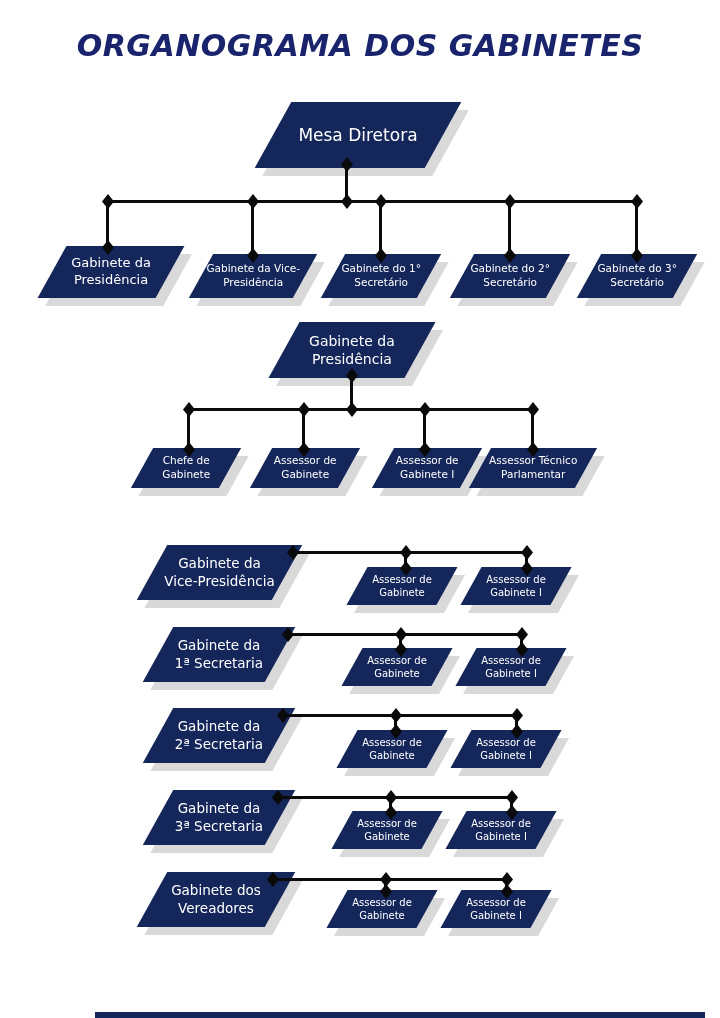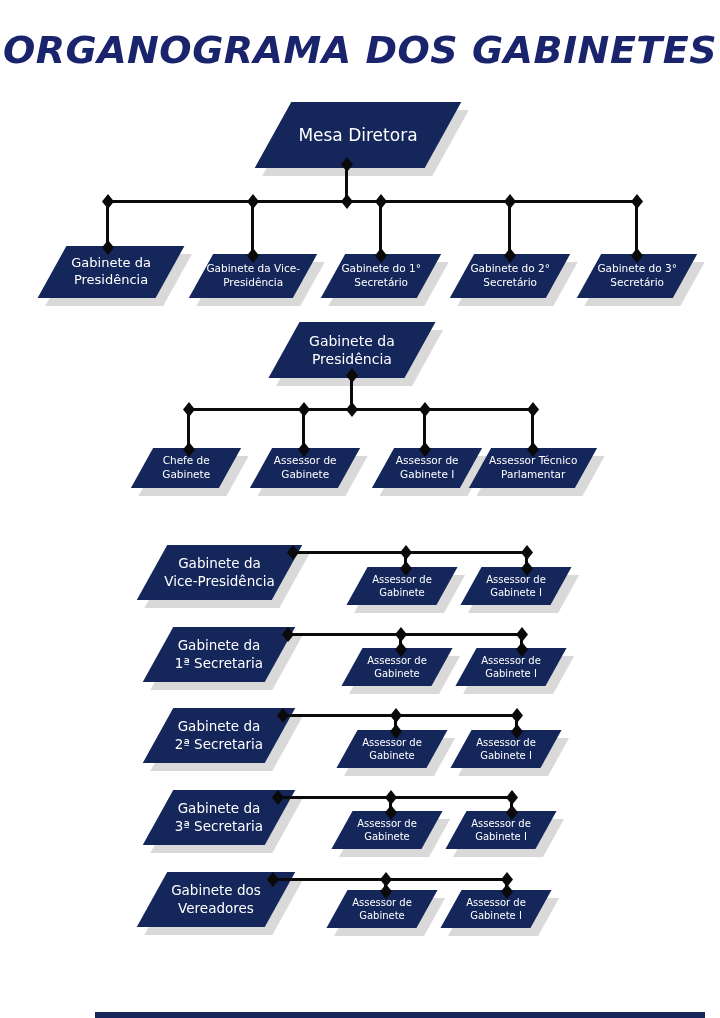--- a/index.html
+++ b/index.html
@@ -9,21 +9,21 @@
     --line:#0a0a0a;
   }
   *{box-sizing:border-box;}
   html,body{margin:0;padding:0;}
   body{
     width:720px;height:1018px;position:relative;background:#ffffff;
     font-family:"DejaVu Sans","Liberation Sans",sans-serif;overflow:hidden;
   }
   .title{
     position:absolute;left:0;top:28px;width:720px;
-    text-align:center;font-size:38px;font-weight:bold;font-style:italic;
+    text-align:center;font-size:30px;font-weight:bold;font-style:italic;
     color:var(--title);letter-spacing:.5px;margin:0;
   }
   .node{
     position:absolute;background:var(--navy);
     transform:skewX(-29deg);
     box-shadow:12px 8px 0 var(--shadow);
     display:flex;align-items:center;justify-content:center;
   }
   .node .lbl{
     transform:skewX(29deg);

